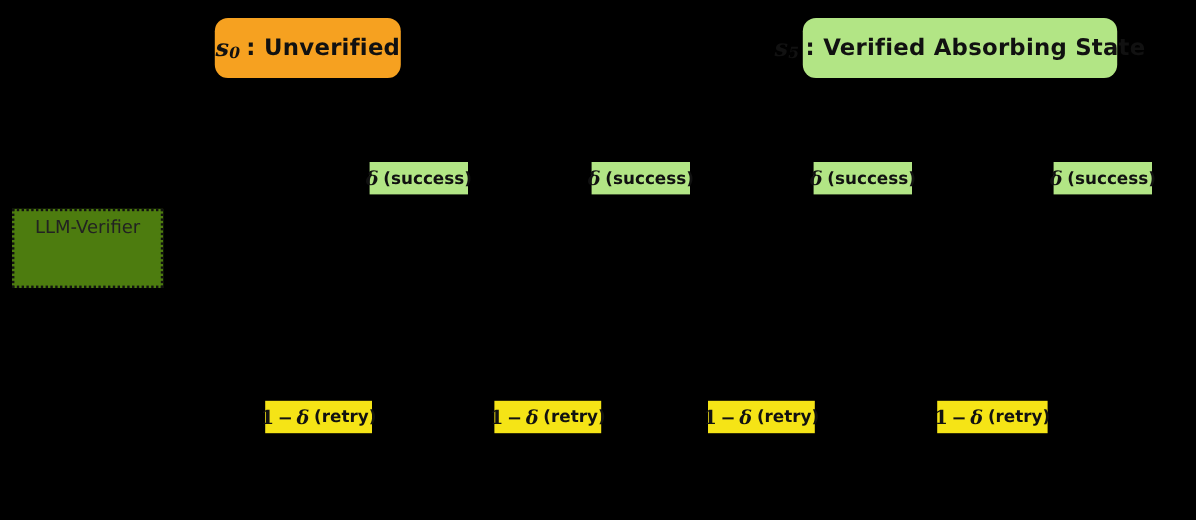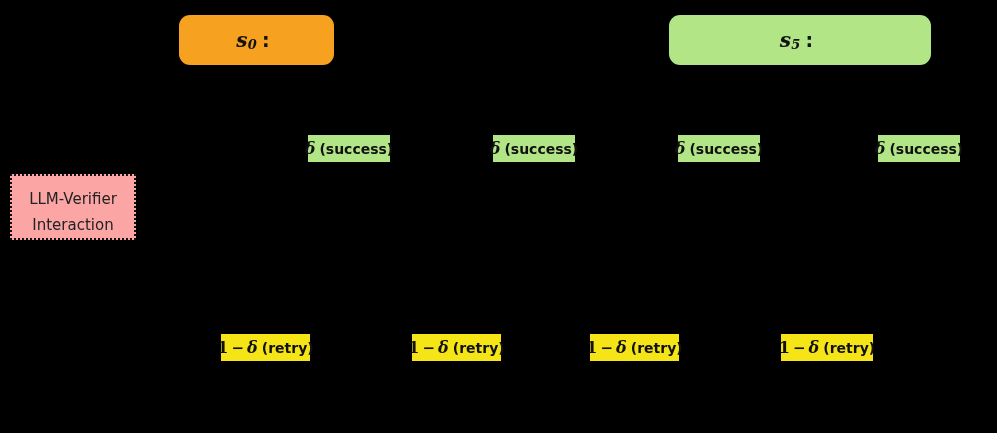--- a/index.html
+++ b/index.html
@@ -101,46 +101,48 @@
     font-weight: bold;
     font-size: 14px;
     margin-left: 4px;
   }
   #interaction-box {
     position: absolute;
     left: 10px;
     top: 174px;
     width: 122px;
     height: 62px;
-    background: #fca5a5;
+    background: #4d7c0f;
     border: 2px dotted #111111;
     display: flex;
     flex-direction: column;
     align-items: center;
-    justify-content: flex-end;
+    justify-content: flex-start;
     color: #222222;
     font-size: 15px;
     line-height: 1.75;
   }
 </style>
 </head>
 <body>
 
 <div id="canvas">
 
   <div class="node" id="state-unverified">
     <span class="sym">s</span>
       <span class="sub">0</span>
       <span class="colon">:</span>
+      <span>Unverified</span>
   </div>
 
   <div class="node" id="state-verified">
     <span class="sym">s</span>
       <span class="sub">5</span>
       <span class="colon">:</span>
+      <span>Verified Absorbing State</span>
   </div>
 
   <div class="edge-label success" style="left:308px; top:135px; width:82px;">
     <span class="delta">δ</span>
       <span class="paren">(success)</span>
   </div>
   <div class="edge-label success" style="left:493px; top:135px; width:82px;">
     <span class="delta">δ</span>
       <span class="paren">(success)</span>
   </div>
@@ -173,16 +175,15 @@
   </div>
   <div class="edge-label retry" style="left:781px; top:334px; width:92px;">
     <span class="num">1</span>
       <span class="op">−</span>
       <span class="delta">δ</span>
       <span class="paren">(retry)</span>
   </div>
 
   <div id="interaction-box">
     <span>LLM-Verifier</span>
-    <span>Interaction</span>
   </div>
 
 </div>
 
 </body></html>

